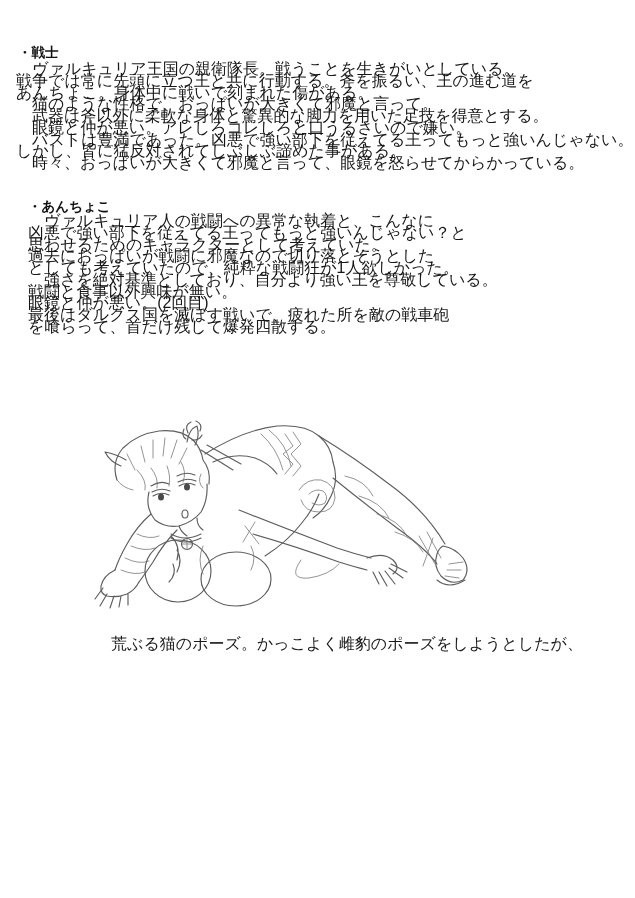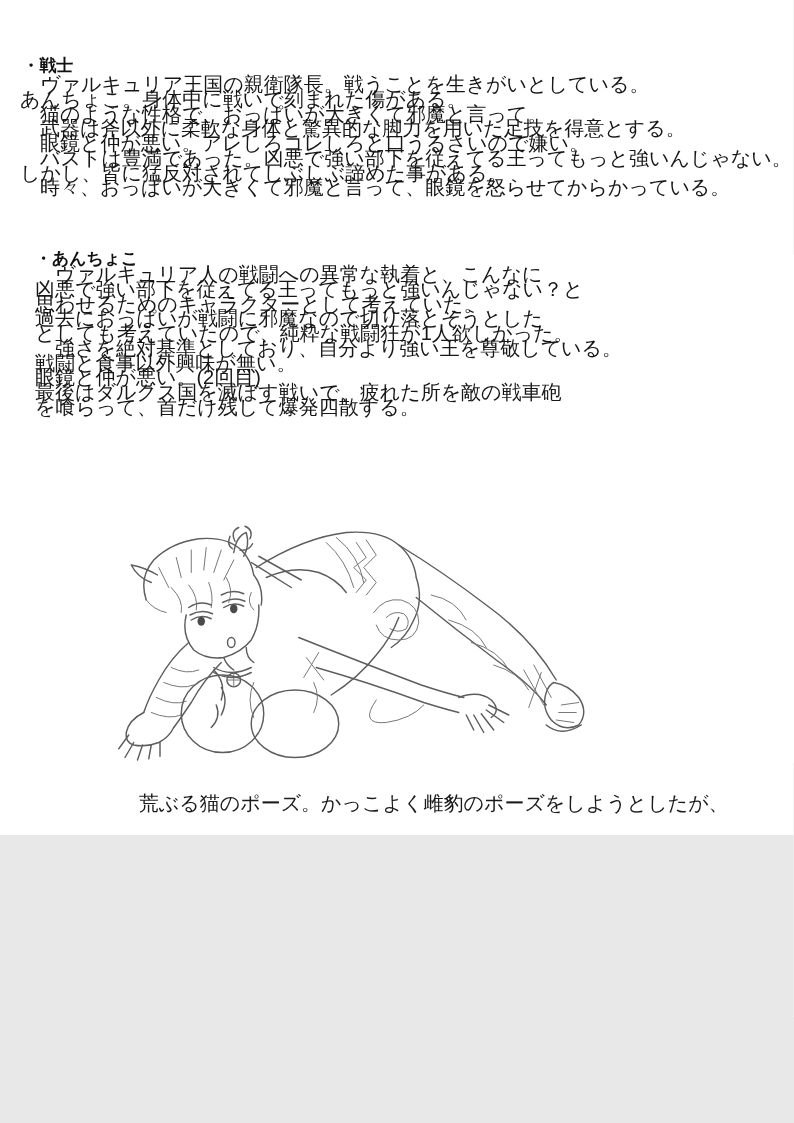--- a/index.html
+++ b/index.html
@@ -1,18 +1,18 @@
 <!DOCTYPE html>
 <html><head>
 <meta charset="utf-8">
 <style>
   html,body { margin:0; padding:0; background:#e8e8e8; }
   .page {
     position:relative;
-    width:635px; height:668px;
+    width:635px; height:898px;
     margin:0 auto;
     background:#ffffff;
     overflow:hidden;
     font-family:"Liberation Sans","DejaVu Sans",sans-serif;
     color:#151515;
   }
   .abs { position:absolute; }
   .heading {
     font-weight:bold;
     font-size:13.5px;
@@ -47,20 +47,21 @@
   svg.illus .pupil { fill:#4a4a4a; stroke:none; }
 </style>
 </head>
 <body>
 
 <div class="page">
 
   <div class="abs heading" style="left:18px; top:45px;">・戦士</div>
   <div class="abs" style="left:16px; top:63px;">
     <div class="ln">　ヴァルキュリア王国の親衛隊長。戦うことを生きがいとしている。</div>
+    <div class="ln">戦争では常に先頭に立つ王と共に行動する。斧を振るい、王の進む道を</div>
     <div class="ln">あんちょこ。身体中に戦いで刻まれた傷がある。</div>
     <div class="ln">　猫のような性格で、おっぱいが大きくて邪魔と言って。</div>
     <div class="ln">　武器は斧以外に柔軟な身体と驚異的な脚力を用いた足技を得意とする。</div>
     <div class="ln">　眼鏡と仲が悪い。アレしろコレしろと口うるさいので嫌い。</div>
     <div class="ln">　バストは豊満であった。凶悪で強い部下を従えてる王ってもっと強いんじゃない。</div>
     <div class="ln">しかし、皆に猛反対されてしぶしぶ諦めた事がある。</div>
     <div class="ln">　時々、おっぱいが大きくて邪魔と言って、眼鏡を怒らせてからかっている。</div>
   </div>
 
   <div class="abs heading" style="left:28px; top:199px;">・あんちょこ</div>

